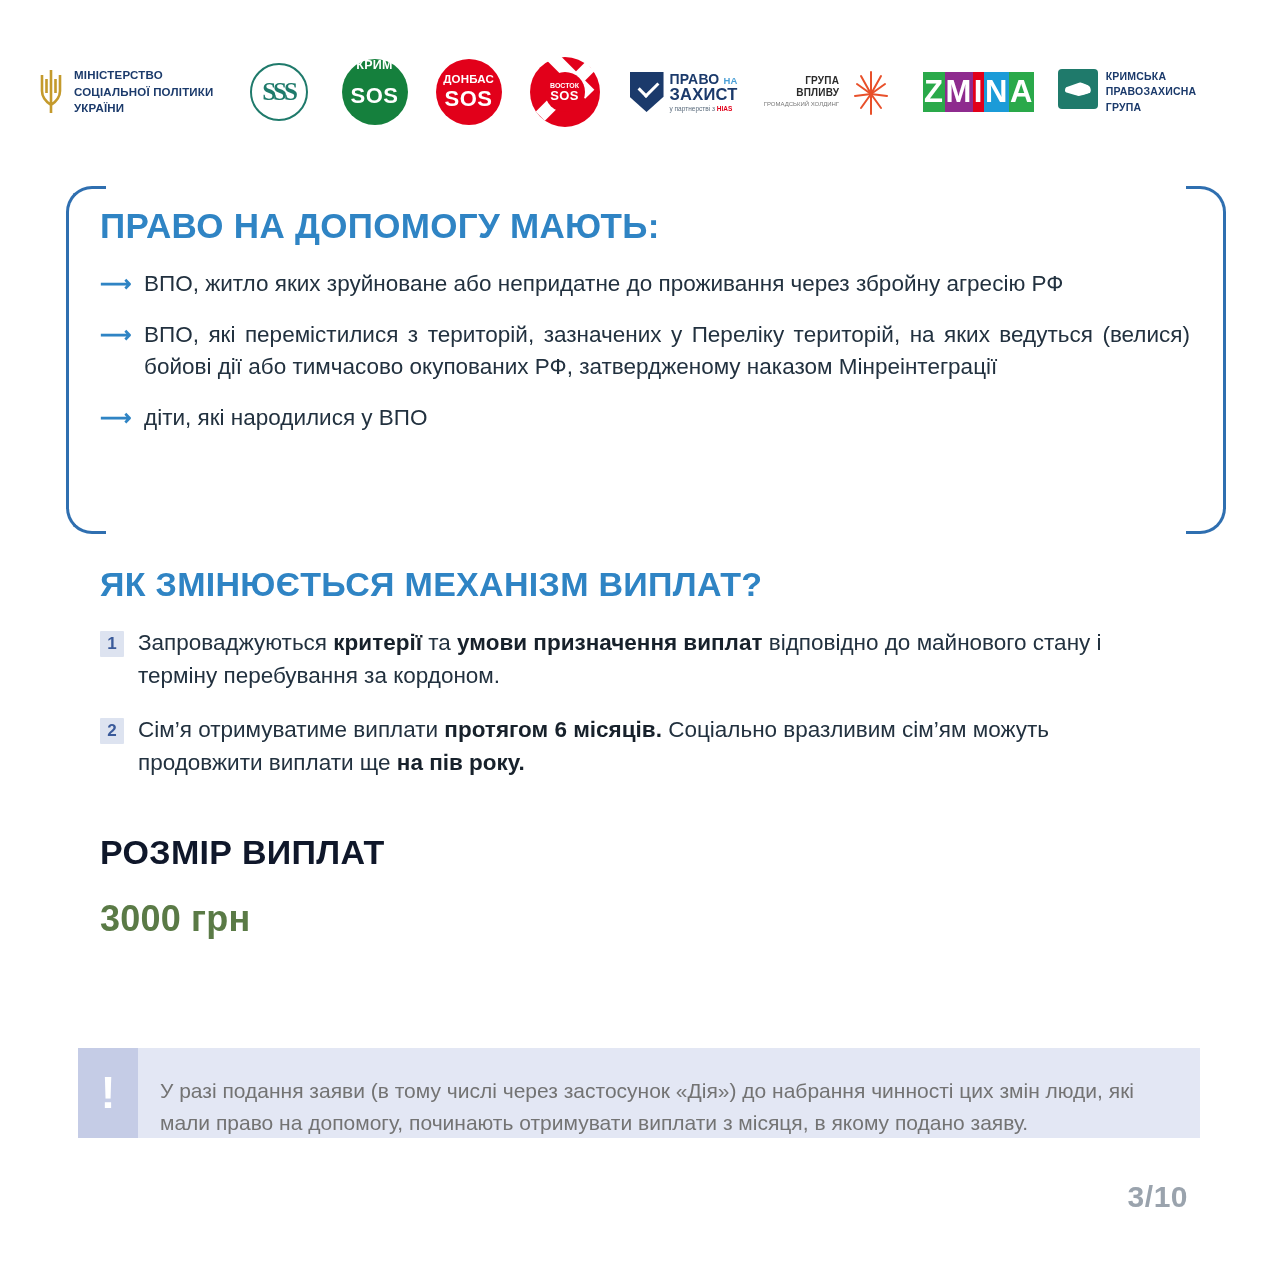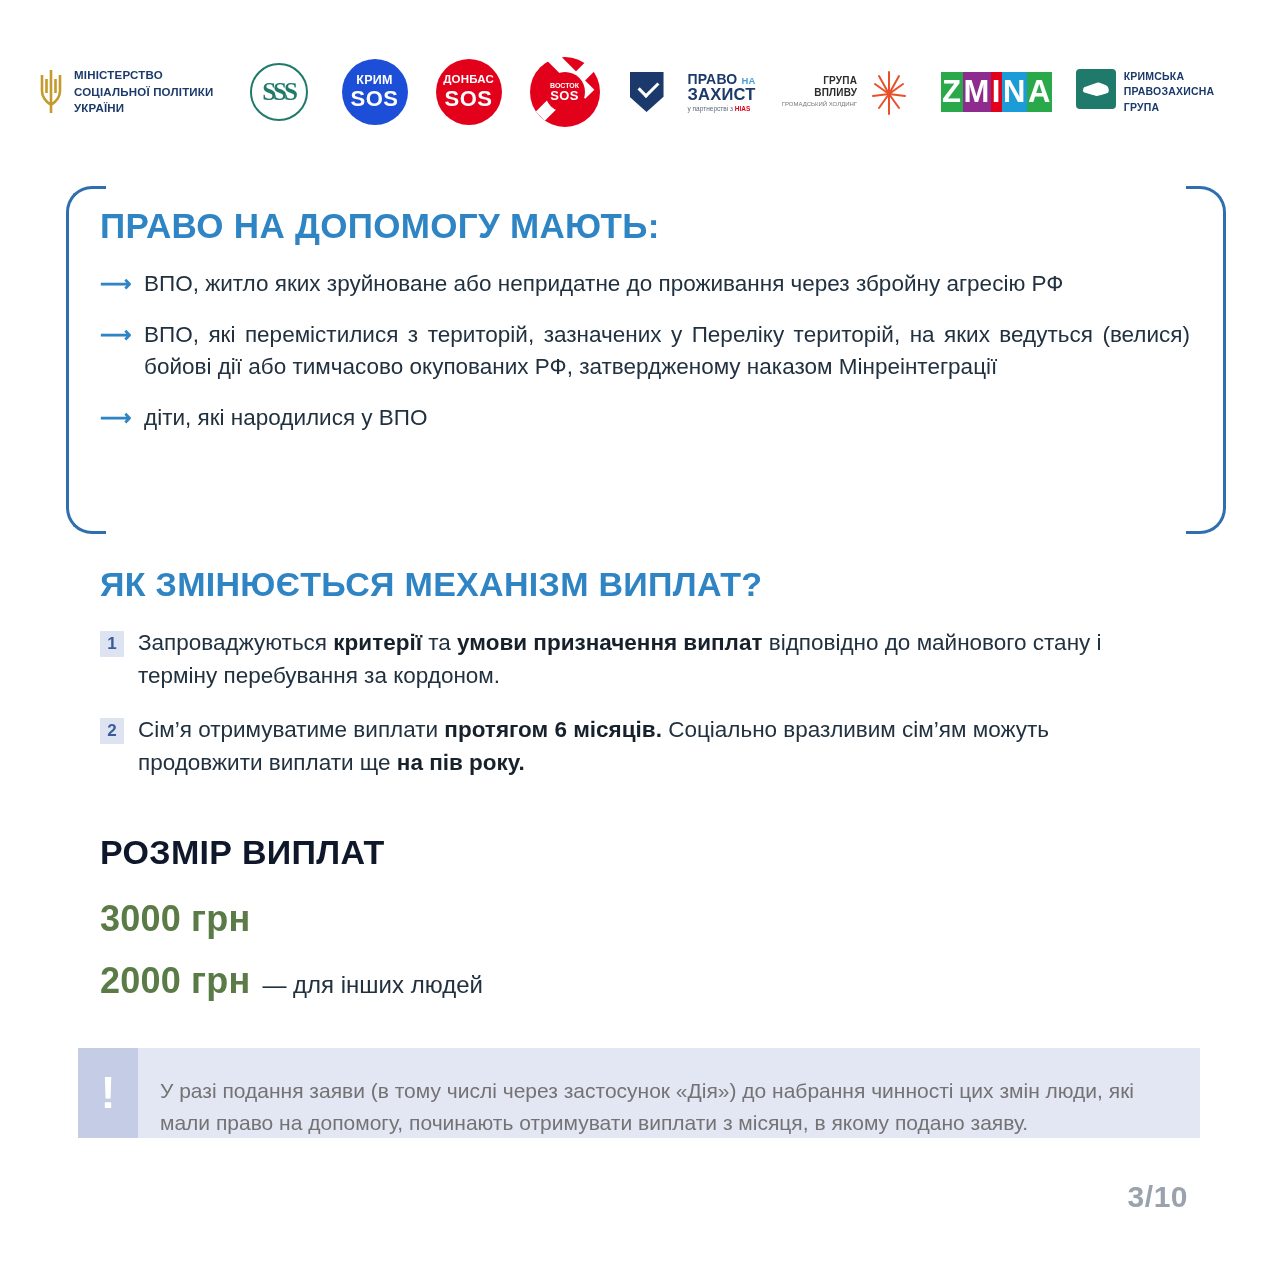--- a/index.html
+++ b/index.html
@@ -62,25 +62,26 @@
     font-size: 25px;
     letter-spacing: -3px;
     font-weight: bold;
   }
 
   
   .logo-crimsos { margin-left: 34px; }
   .crimsos-circle {
     width: 66px; height: 66px;
     border-radius: 50%;
-    background: #1d4ed8;
+    background: #15803d;
     color: #ffffff;
     display: flex; flex-direction: column;
-    align-items: center; justify-content: center;
+    align-items: center; justify-content: flex-start;
     line-height: 1;
+    gap: 11px;
   }
   .crimsos-top { font-size: 12.5px; font-weight: bold; letter-spacing: .3px; }
   .crimsos-bot { font-size: 22px; font-weight: bold; letter-spacing: .5px; margin-top: 2px; }
 
   
   .logo-donsos { margin-left: 28px; }
   .donsos-circle {
     width: 66px; height: 66px;
     border-radius: 50%;
     background: #e2001a;
@@ -118,21 +119,21 @@
   }
   .buoy-cross2 {
     position: absolute; width: 70px; height: 13px; background: #ffffff;
     top: 28px; left: 0; transform: rotate(-45deg); z-index: 2;
   }
   .vostok-top { font-size: 7px; font-weight: bold; }
   .vostok-bot { font-size: 13px; font-weight: bold; letter-spacing: .3px; }
 
   
   .logo-pravo { margin-left: 30px; }
-  .pravo-wrap { display: flex; align-items: center; gap: 24px; }
+  .pravo-wrap { display: flex; align-items: center; gap: 6px; }
   .pravo-shield {
     width: 34px; height: 40px;
     background: #1b3a6b;
     clip-path: polygon(0 0, 100% 0, 100% 62%, 50% 100%, 0 62%);
     position: relative;
   }
   .pravo-shield::after {
     content: "";
     position: absolute;
     left: 9px; top: 9px;
@@ -478,24 +479,20 @@
         <span>Сім’я отримуватиме виплати </span><b>протягом 6 місяців.</b><span> Соціально вразливим сім’ям можуть продовжити виплати ще </span><b>на пів року.</b>
       </div>
     </div>
   </div>
 
   <div class="amt-title">РОЗМІР ВИПЛАТ</div>
 
   <div class="amt-row amt-row-1">
     <span class="amt-value">3000 грн</span>
   </div>
-  <div class="amt-row amt-row-2">
-    <span class="amt-value">2000 грн</span>
-    <span class="amt-desc">— для інших людей</span>
-  </div>
 
   <div class="note">
     <div class="note-ico">!</div>
     <div class="note-text">У разі подання заяви (в тому числі через застосунок «Дія») до набрання чинності цих змін люди, які мали право на допомогу, починають отримувати виплати з місяця, в якому подано заяву.</div>
   </div>
 
   <div class="pagenum">3/10</div>
 
 </div>
 

